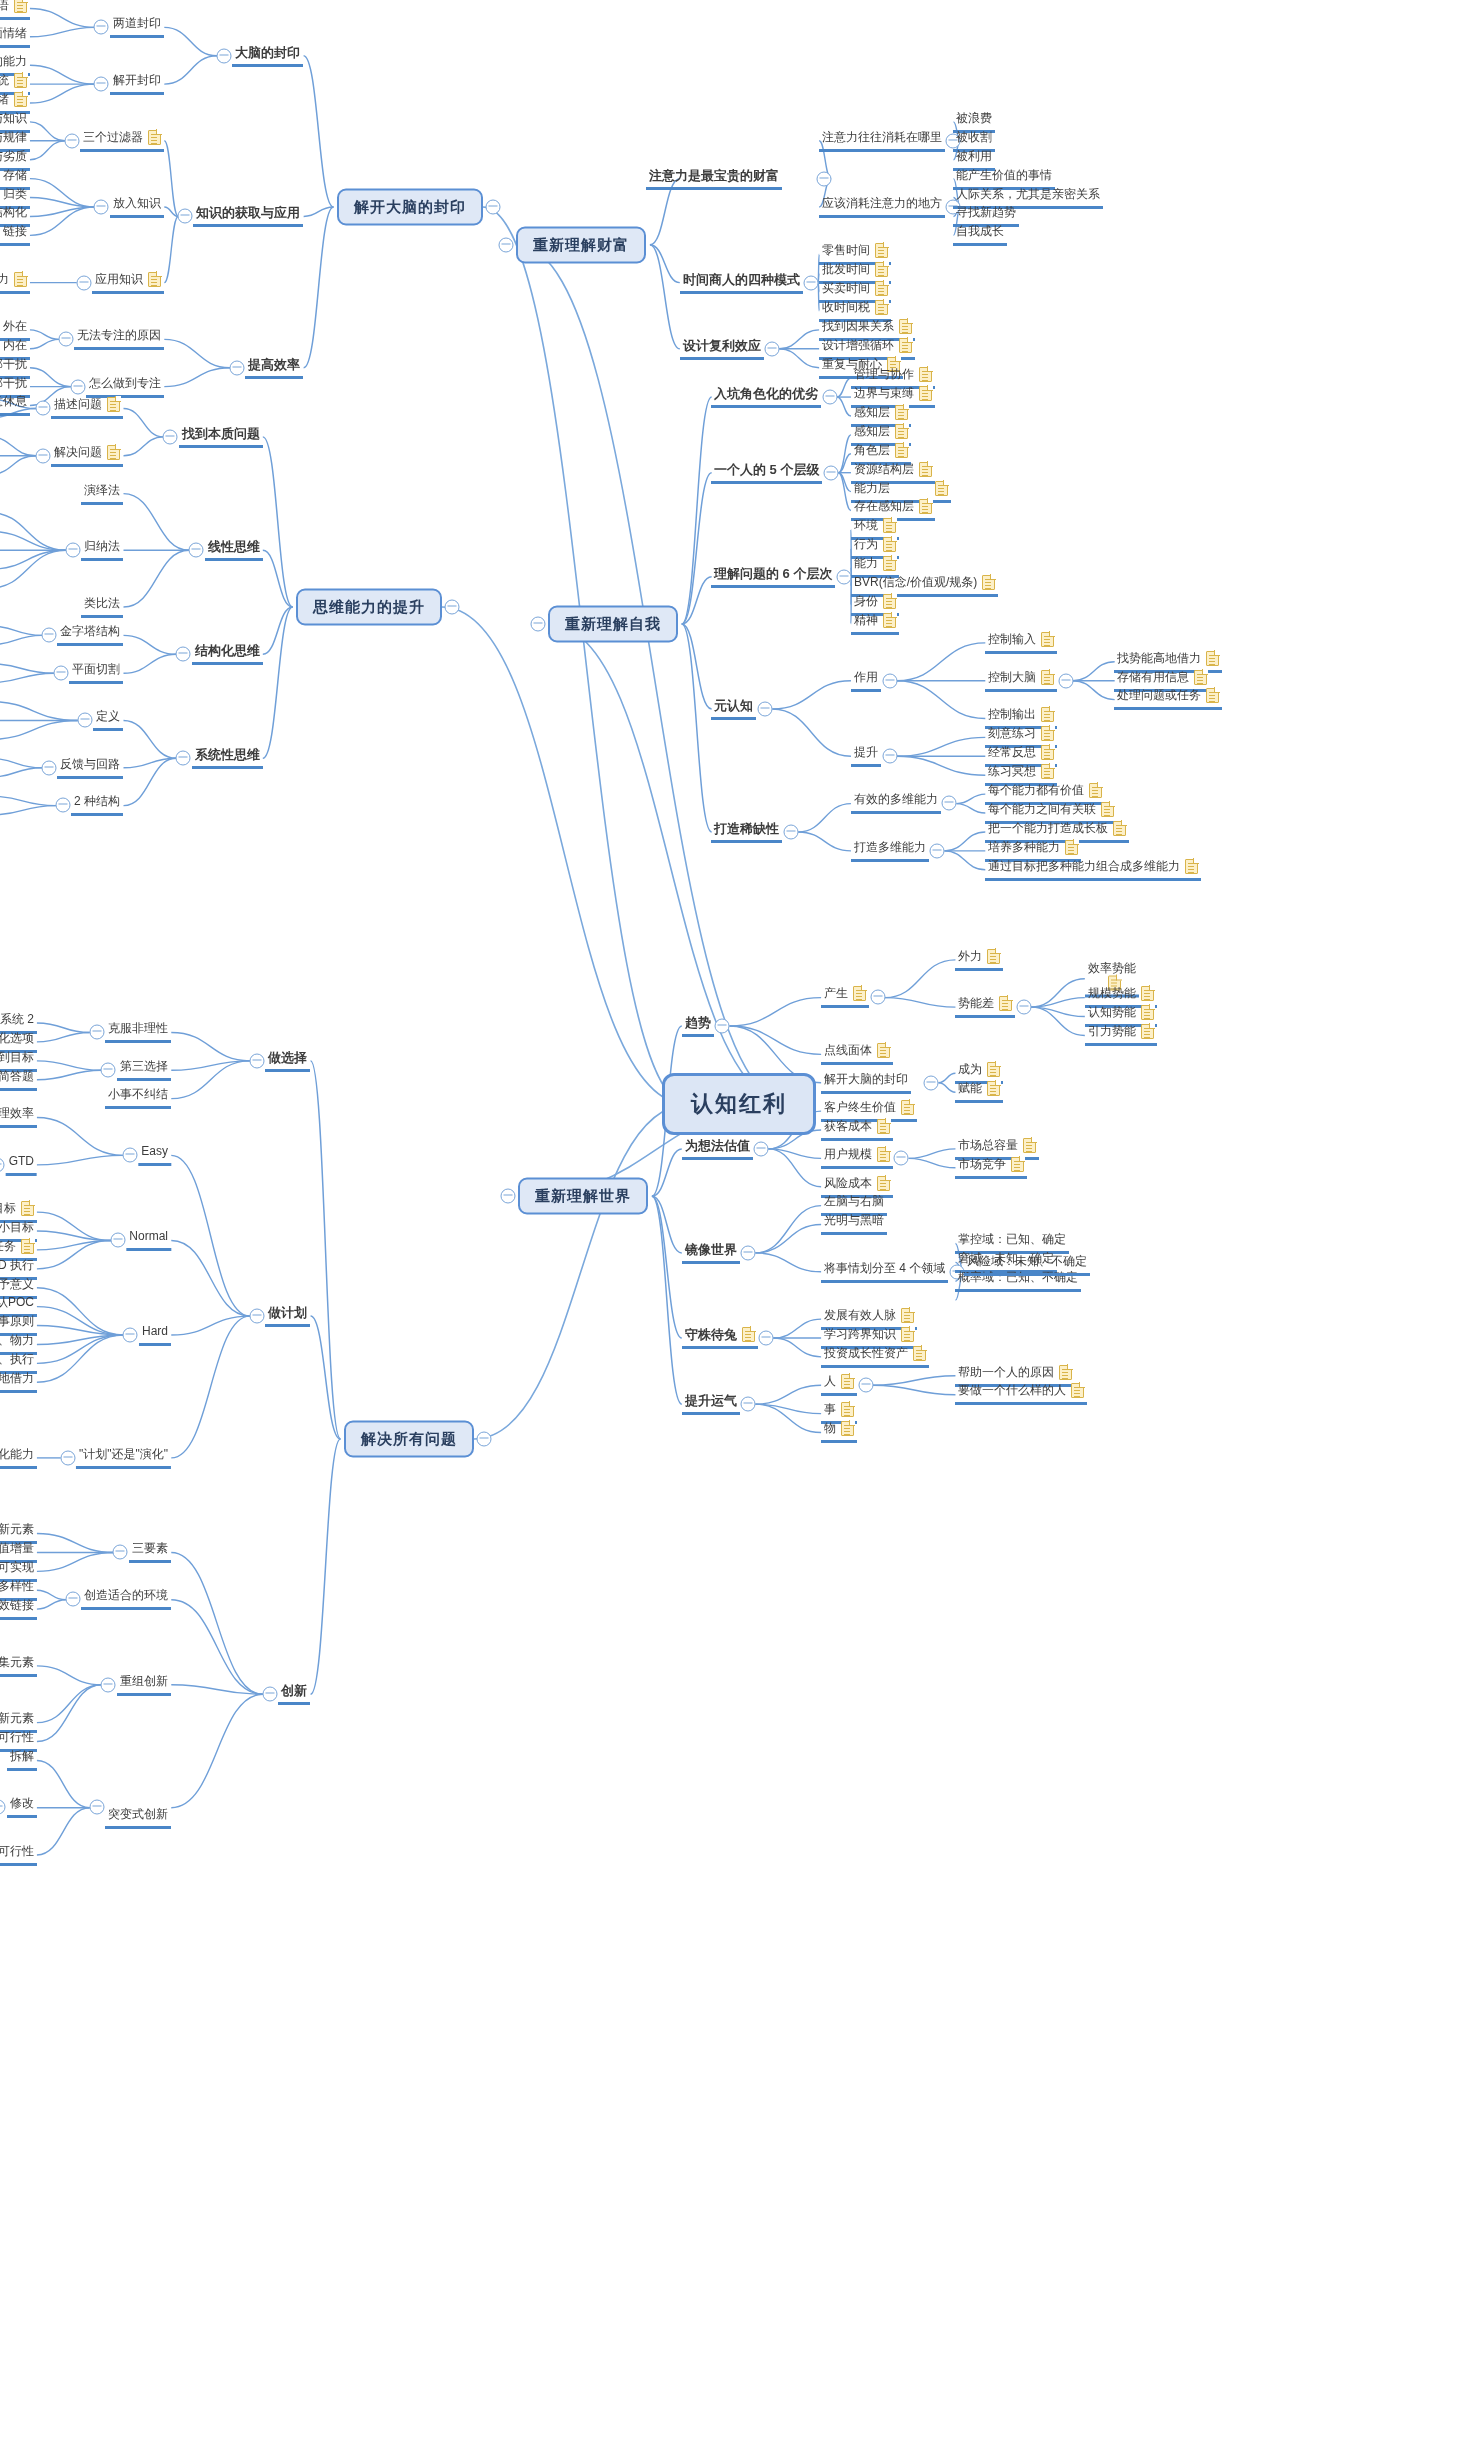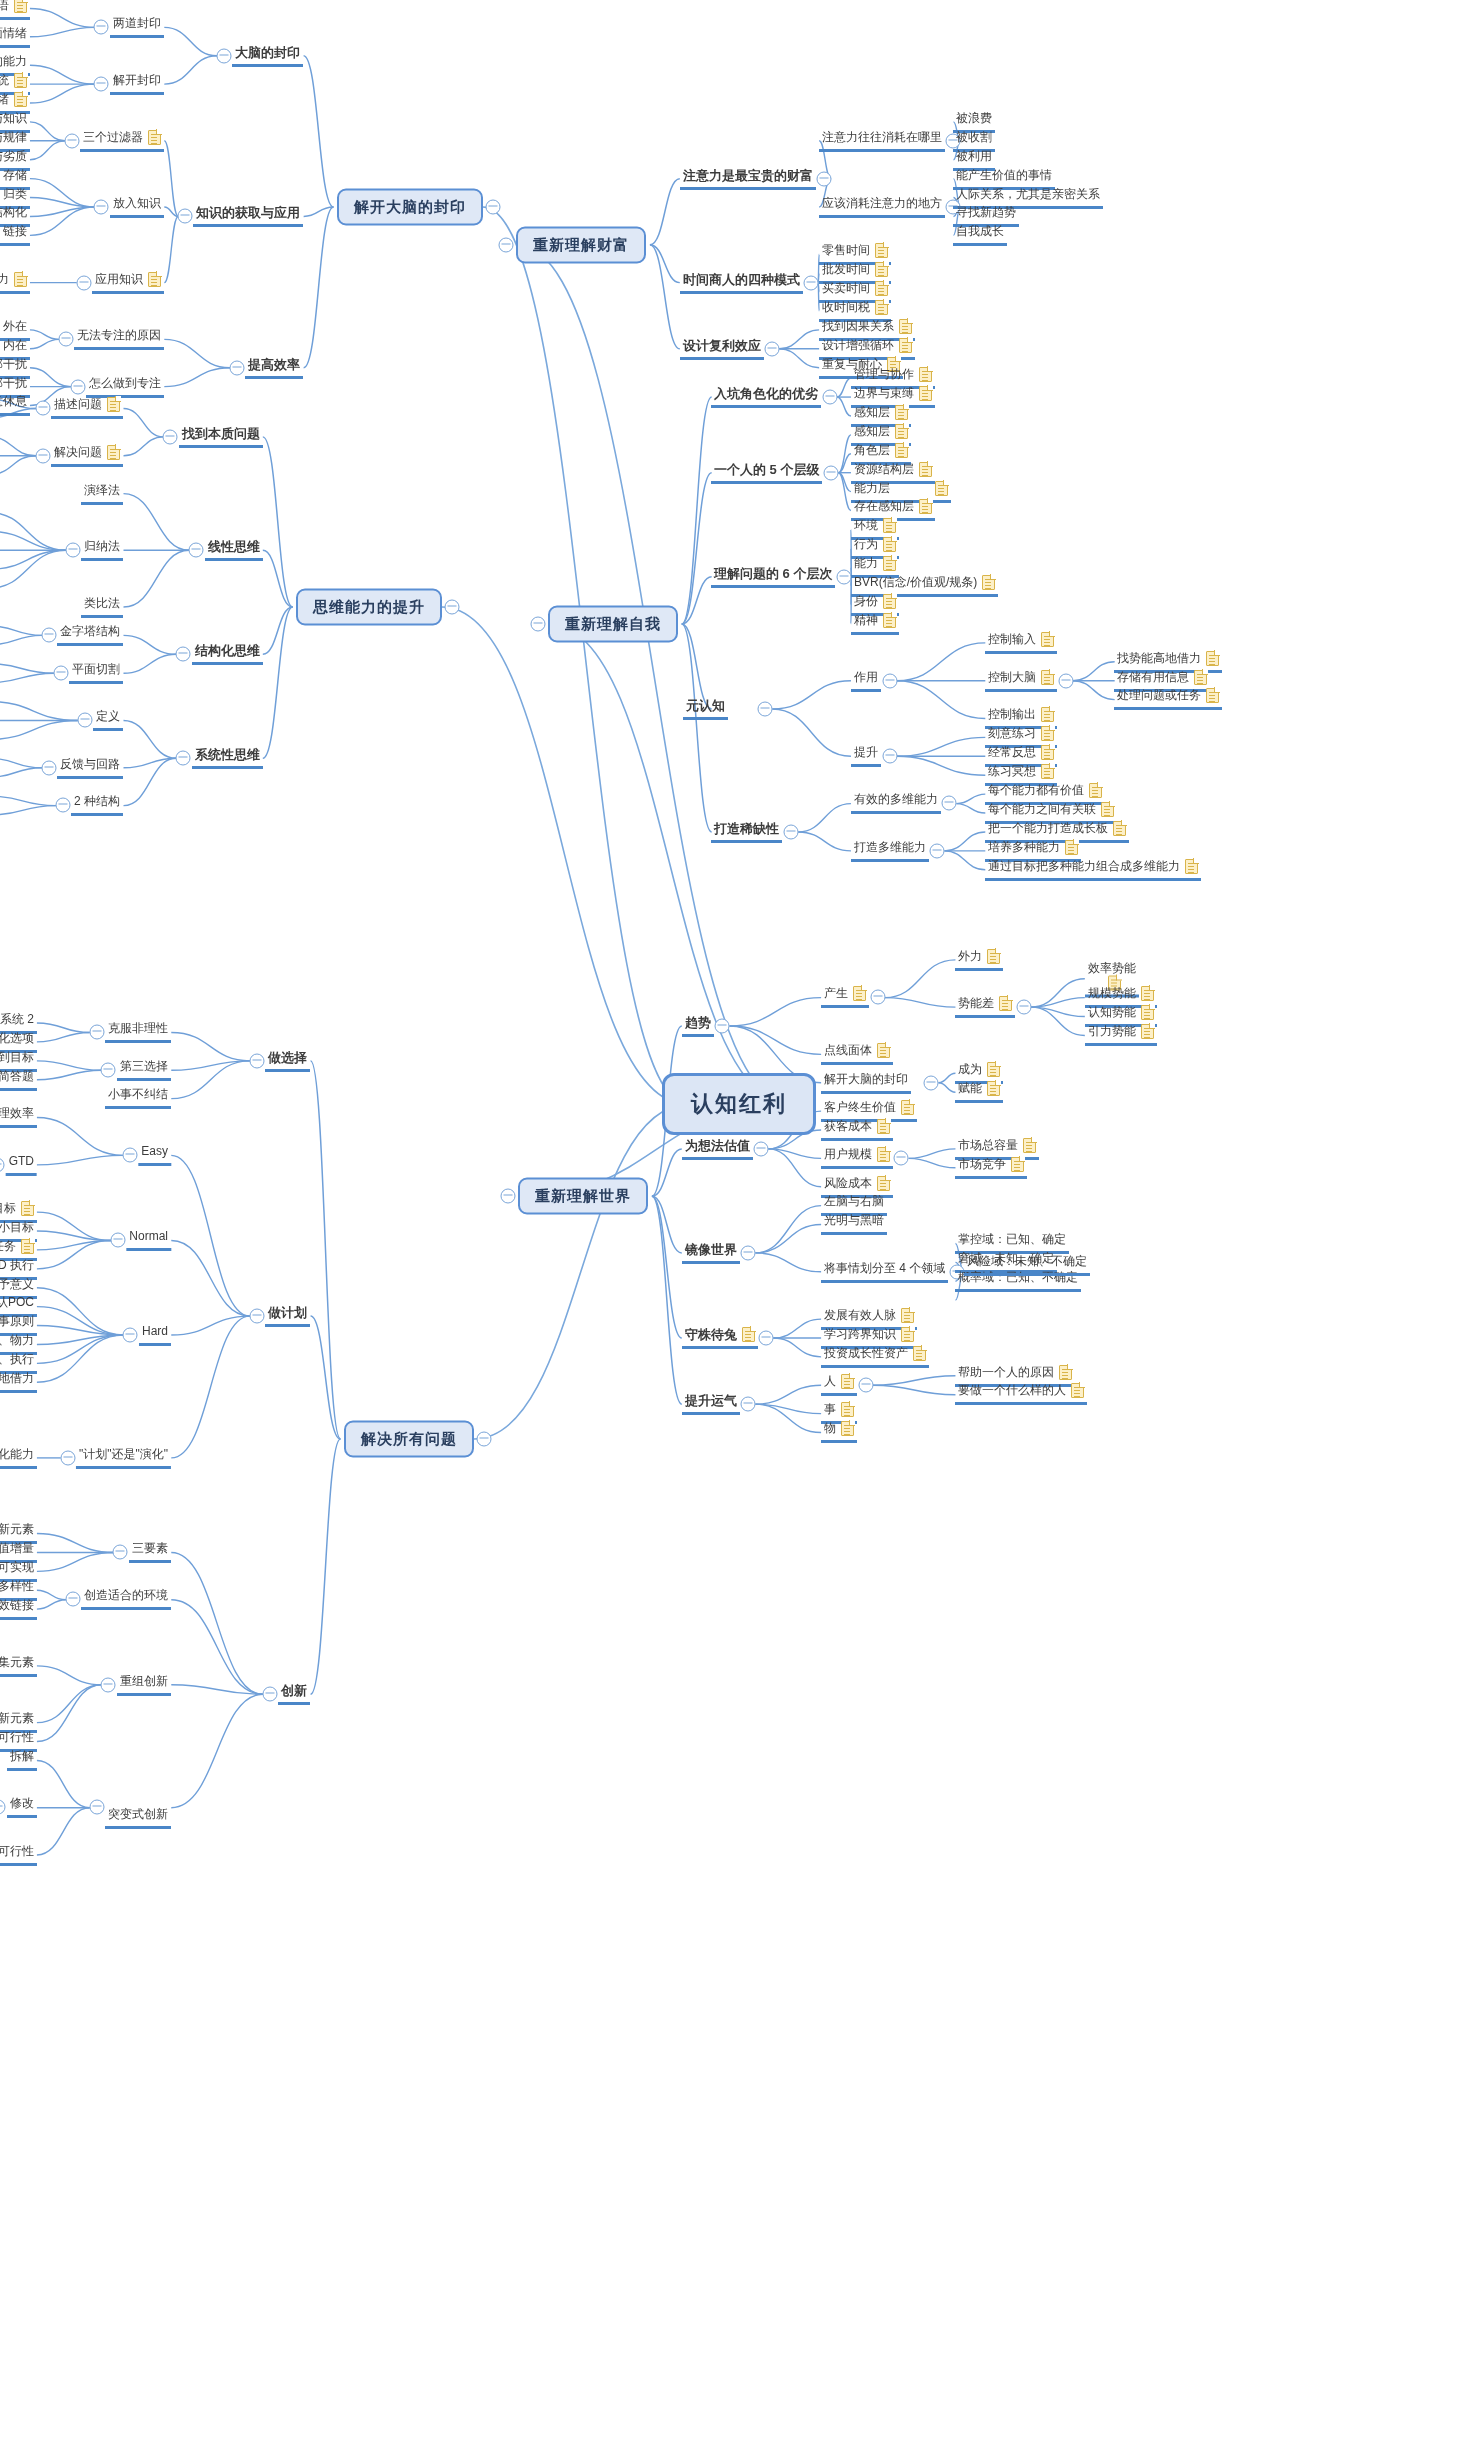--- a/index.html
+++ b/index.html
@@ -651,21 +651,21 @@
       <div class="node und r" style="left: 37px; top: 1760px;">
         <span class="tx">拆解</span>
       </div>
       <div class="node und r" style="left: 37px; top: 1807px;">
         <span class="tx">修改</span>
       </div>
       <div class="tog" style="left: -2px; top: 1807px;"></div>
       <div class="node und r" style="left: 37px; top: 1855px;">
         <span class="tx">验证可行性</span>
       </div>
-      <div class="node und lv2" style="left: 680px; top: 179px; text-align: right;">
+      <div class="node und lv2" style="left: 646px; top: 179px; text-align: right;">
         <span class="tx">注意力是最宝贵的财富</span>
       </div>
       <div class="tog" style="left: 824px; top: 179px;"></div>
       <div class="node und" style="left: 819px; top: 141px;">
         <span class="tx">注意力往往消耗在哪里</span>
       </div>
       <div class="tog" style="left: 953px; top: 141px;"></div>
       <div class="node und" style="left: 953px; top: 122px;">
         <span class="tx">被浪费</span>
       </div>
@@ -851,21 +851,21 @@
           <b></b>
         </span>
       </div>
       <div class="node und" style="left: 851px; top: 624px;">
         <span class="tx">精神</span>
         <span class="note">
           <i></i>
           <b></b>
         </span>
       </div>
-      <div class="node und lv2" style="left: 683px; top: 709px; align-items: center;">
+      <div class="node und lv2" style="left: 711px; top: 709px; align-items: center;">
         <span class="tx">元认知</span>
       </div>
       <div class="tog" style="left: 765px; top: 709px;"></div>
       <div class="node und" style="left: 851px; top: 681px;">
         <span class="tx">作用</span>
       </div>
       <div class="tog" style="left: 890px; top: 681px;"></div>
       <div class="node und" style="left: 985px; top: 643px;">
         <span class="tx">控制输入</span>
         <span class="note">

